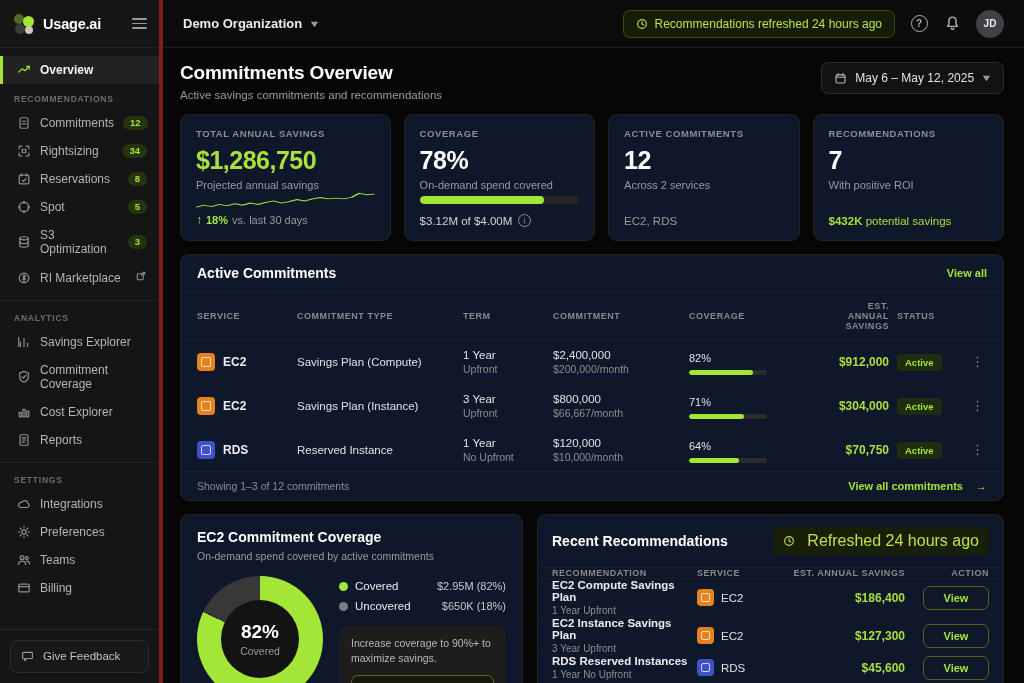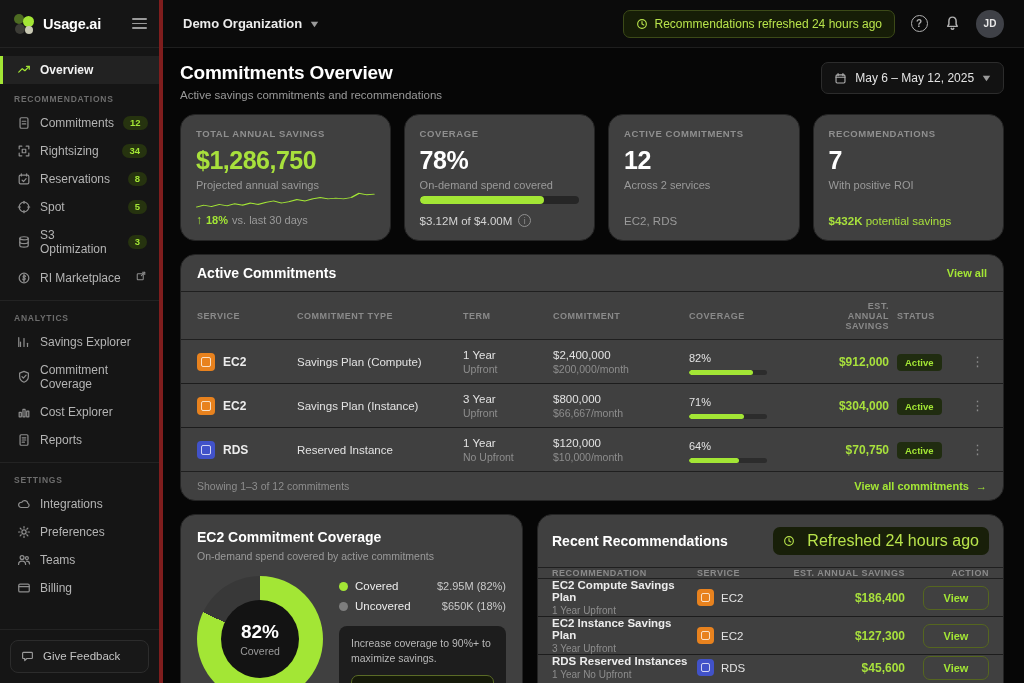--- a/index.html
+++ b/index.html
@@ -62,21 +62,21 @@
   
   .main { flex:1; background:#060606; padding:14px 20px 10px 17px; overflow:hidden; }
   .page-head { display:flex; align-items:flex-start; }
   .page-title { font-size:19px; font-weight:700; color:#fff; letter-spacing:-0.2px; }
   .page-sub { font-size:11.5px; color:#9a9a9a; margin-top:5px; }
   .datebtn { margin-left:auto; display:flex; align-items:center; gap:8px; background:#121212;
     border:1px solid #2c2c2c; border-radius:7px; padding:8px 12px; font-size:12px; color:#e4e4e4; cursor:pointer; }
   .datebtn svg { width:13px; height:13px; stroke:#b0b0b0; fill:none; stroke-width:1.4; stroke-linecap:round; }
 
   .stats { display:flex; gap:13px; margin-top:13px; }
-  .card { background:#404040; border:1px solid #242424; border-radius:15px; }
+  .card { background:#0f172a; border:1px solid #242424; border-radius:9px; }
   .stat { flex:1; padding:13px 15px; height:127px; display:flex; flex-direction:column; }
   .stat.wide { flex:1.12; }
   .statlabel { font-size:9.5px; letter-spacing:0.06em; color:#8f8f8f; font-weight:700; }
   .statvalue { font-size:25px; font-weight:700; color:#fff; margin-top:7px; letter-spacing:-0.5px; }
   .statvalue.lime { color:#a8e13c; }
   .statsub { font-size:11px; color:#9a9a9a; margin-top:4px; }
   .spark { margin-top:auto; width:100%; height:24px; }
   .trendrow { display:flex; align-items:center; gap:4px; font-size:11px; color:#9a9a9a; margin-top:4px; }
   .trendrow .arrow { color:#a3e635; font-size:12px; }
   .trendrow .pct { color:#a3e635; font-weight:700; }
@@ -108,21 +108,21 @@
   .covcell .pct { font-size:11px; color:#e2e2e2; }
   .minibar { margin-top:4px; width:78px; height:5px; background:#2c2c2c; border-radius:3px; overflow:hidden; }
   .minibar i { display:block; height:100%; background:#a3e635; border-radius:3px; }
   .savings { font-size:12px; font-weight:700; color:#a8e13c; text-align:right; }
   .status-badge { display:inline-block; background:#202c10; color:#a3e635; font-size:9.5px;
     font-weight:600; padding:3px 8px; border-radius:4px; }
   .kebab { color:#8d8d8d; font-size:13px; text-align:center; cursor:pointer; letter-spacing:1px; }
   .panel-foot { display:flex; align-items:center; padding:8px 16px; border-top:1px solid #1f1f1f;justify-content:flex-end; }
   .showing { font-size:10.5px; color:#8d8d8d; }
   .footlink { margin-left:auto; font-size:11px; font-weight:700; color:#a3e635; cursor:pointer;
-    display:flex; align-items:center; gap:7px; }
+    display:flex; align-items:center; gap:13px; }
 
   
   .bottom { display:flex; gap:14px; margin-top:13px; align-items:stretch; }
   .covcard { width:343px; min-width:343px; padding:14px 16px; }
   .covcard h3, .reccard .panel-title { font-size:14px; font-weight:700; color:#fff; }
   .covsub { font-size:10.5px; color:#9a9a9a; margin-top:5px; }
   .covbody { display:flex; gap:16px; margin-top:14px; }
   .donut-wrap { position:relative; width:126px; height:126px; flex-shrink:0; }
   .donut { width:126px; height:126px; border-radius:50%; }
   .donut-hole { position:absolute; inset:24px; background:#131313; border-radius:50%;

